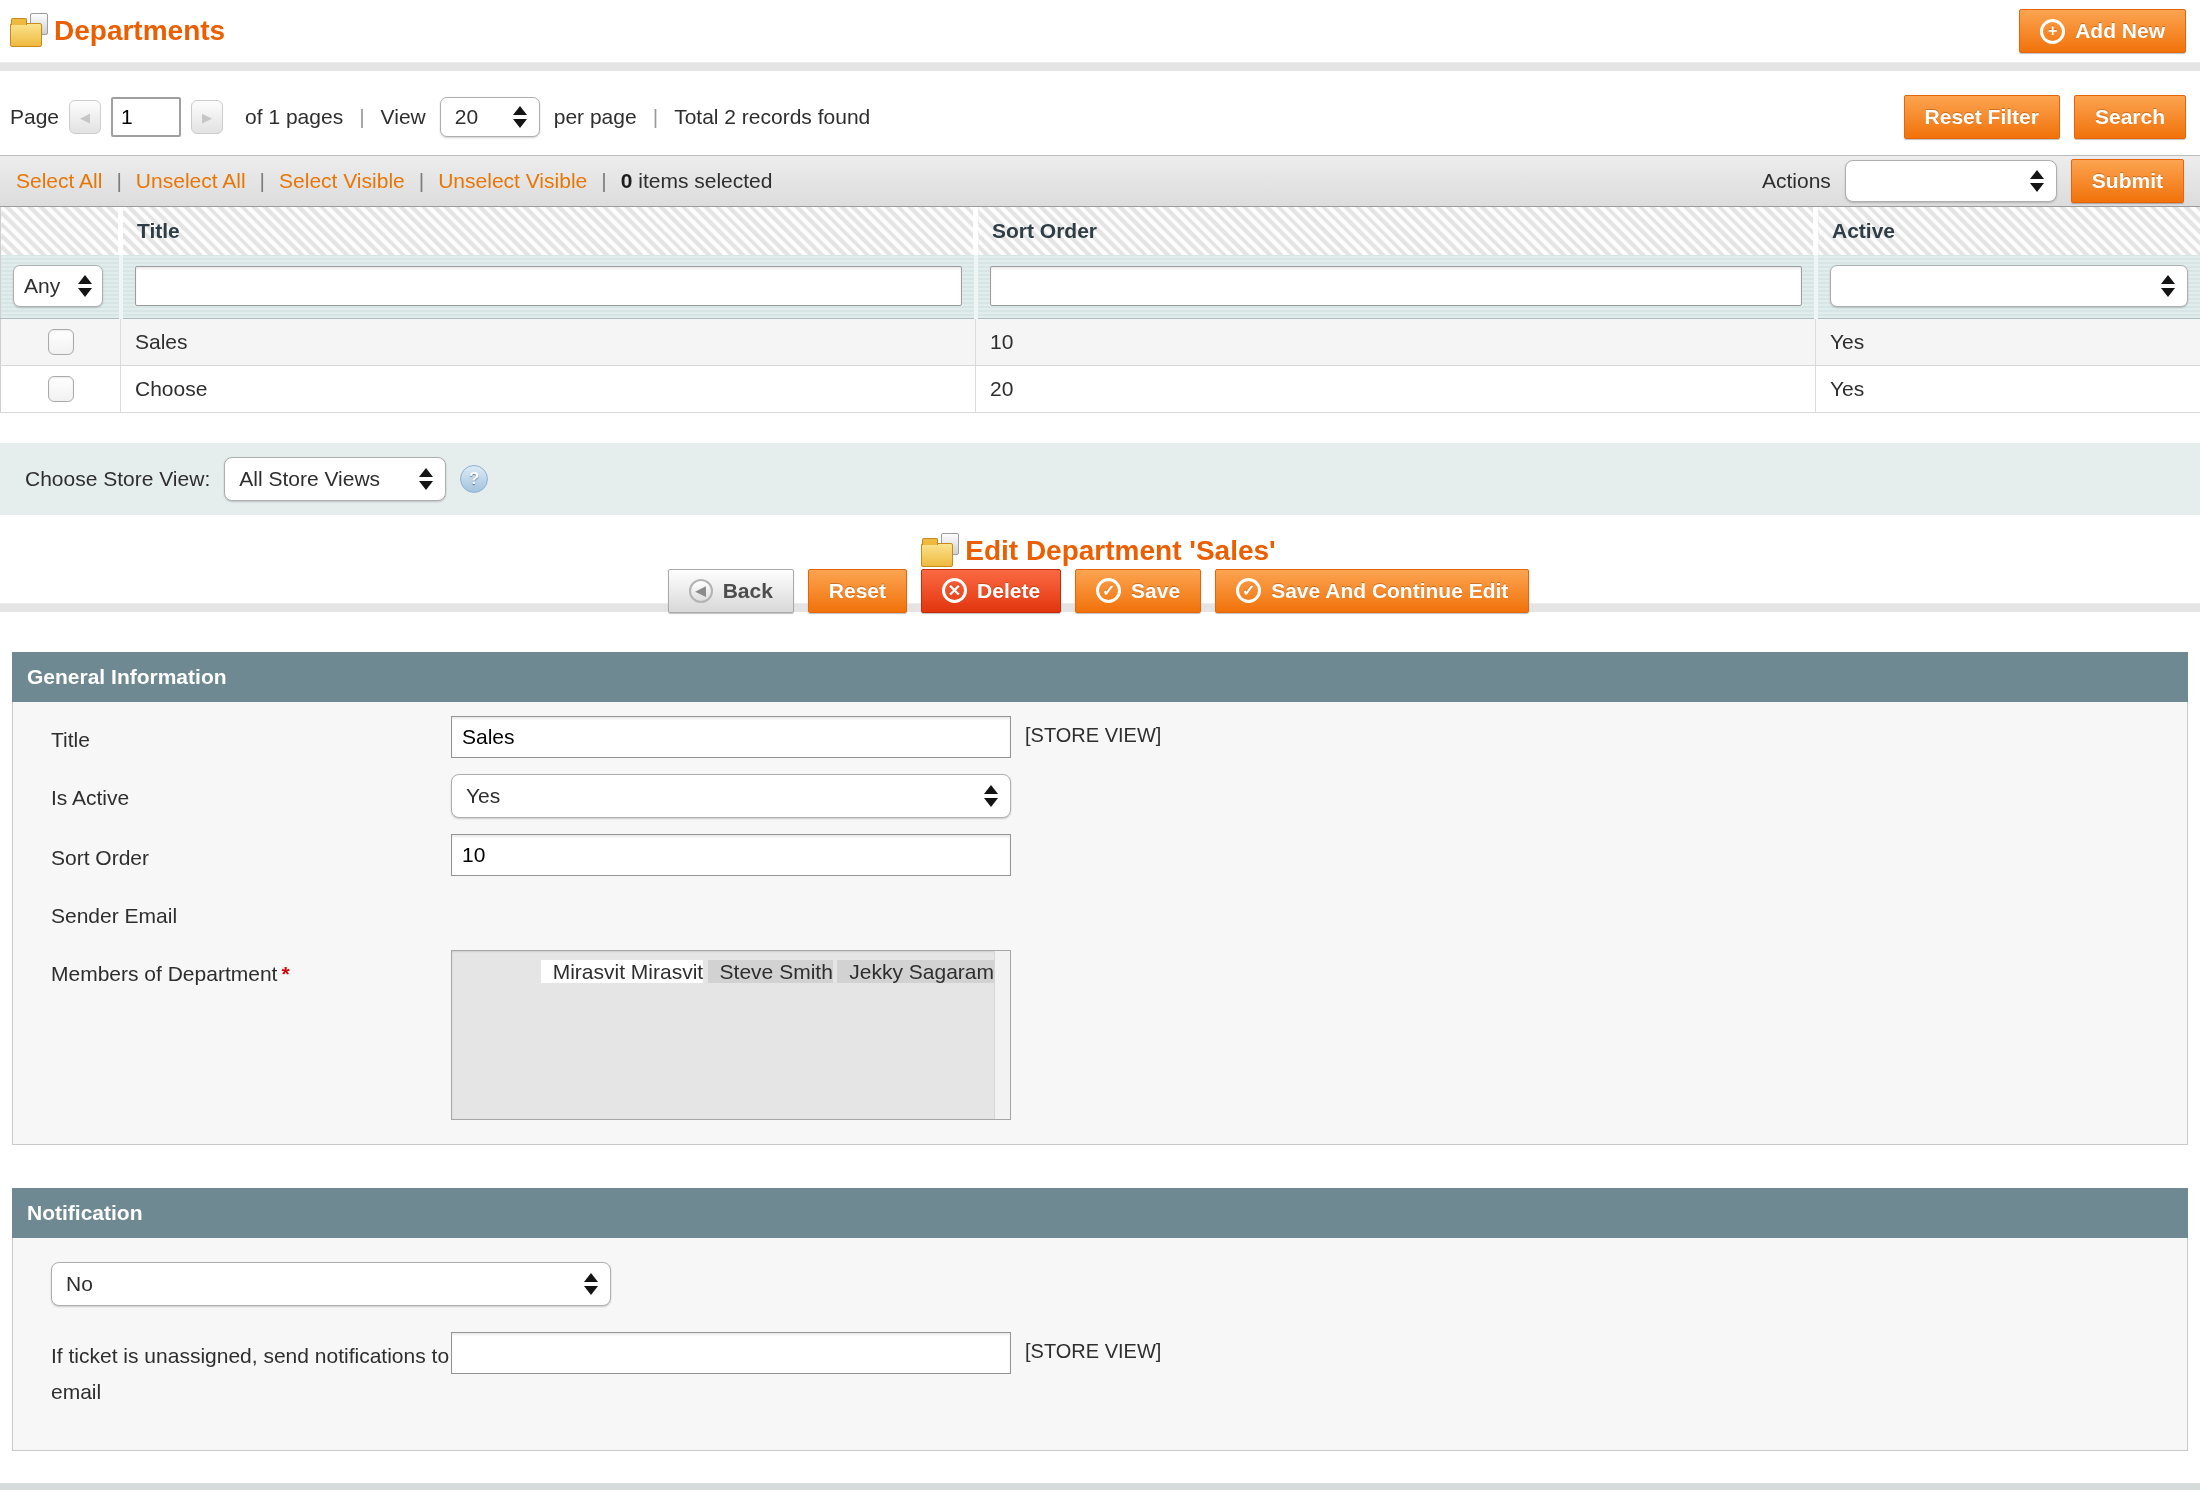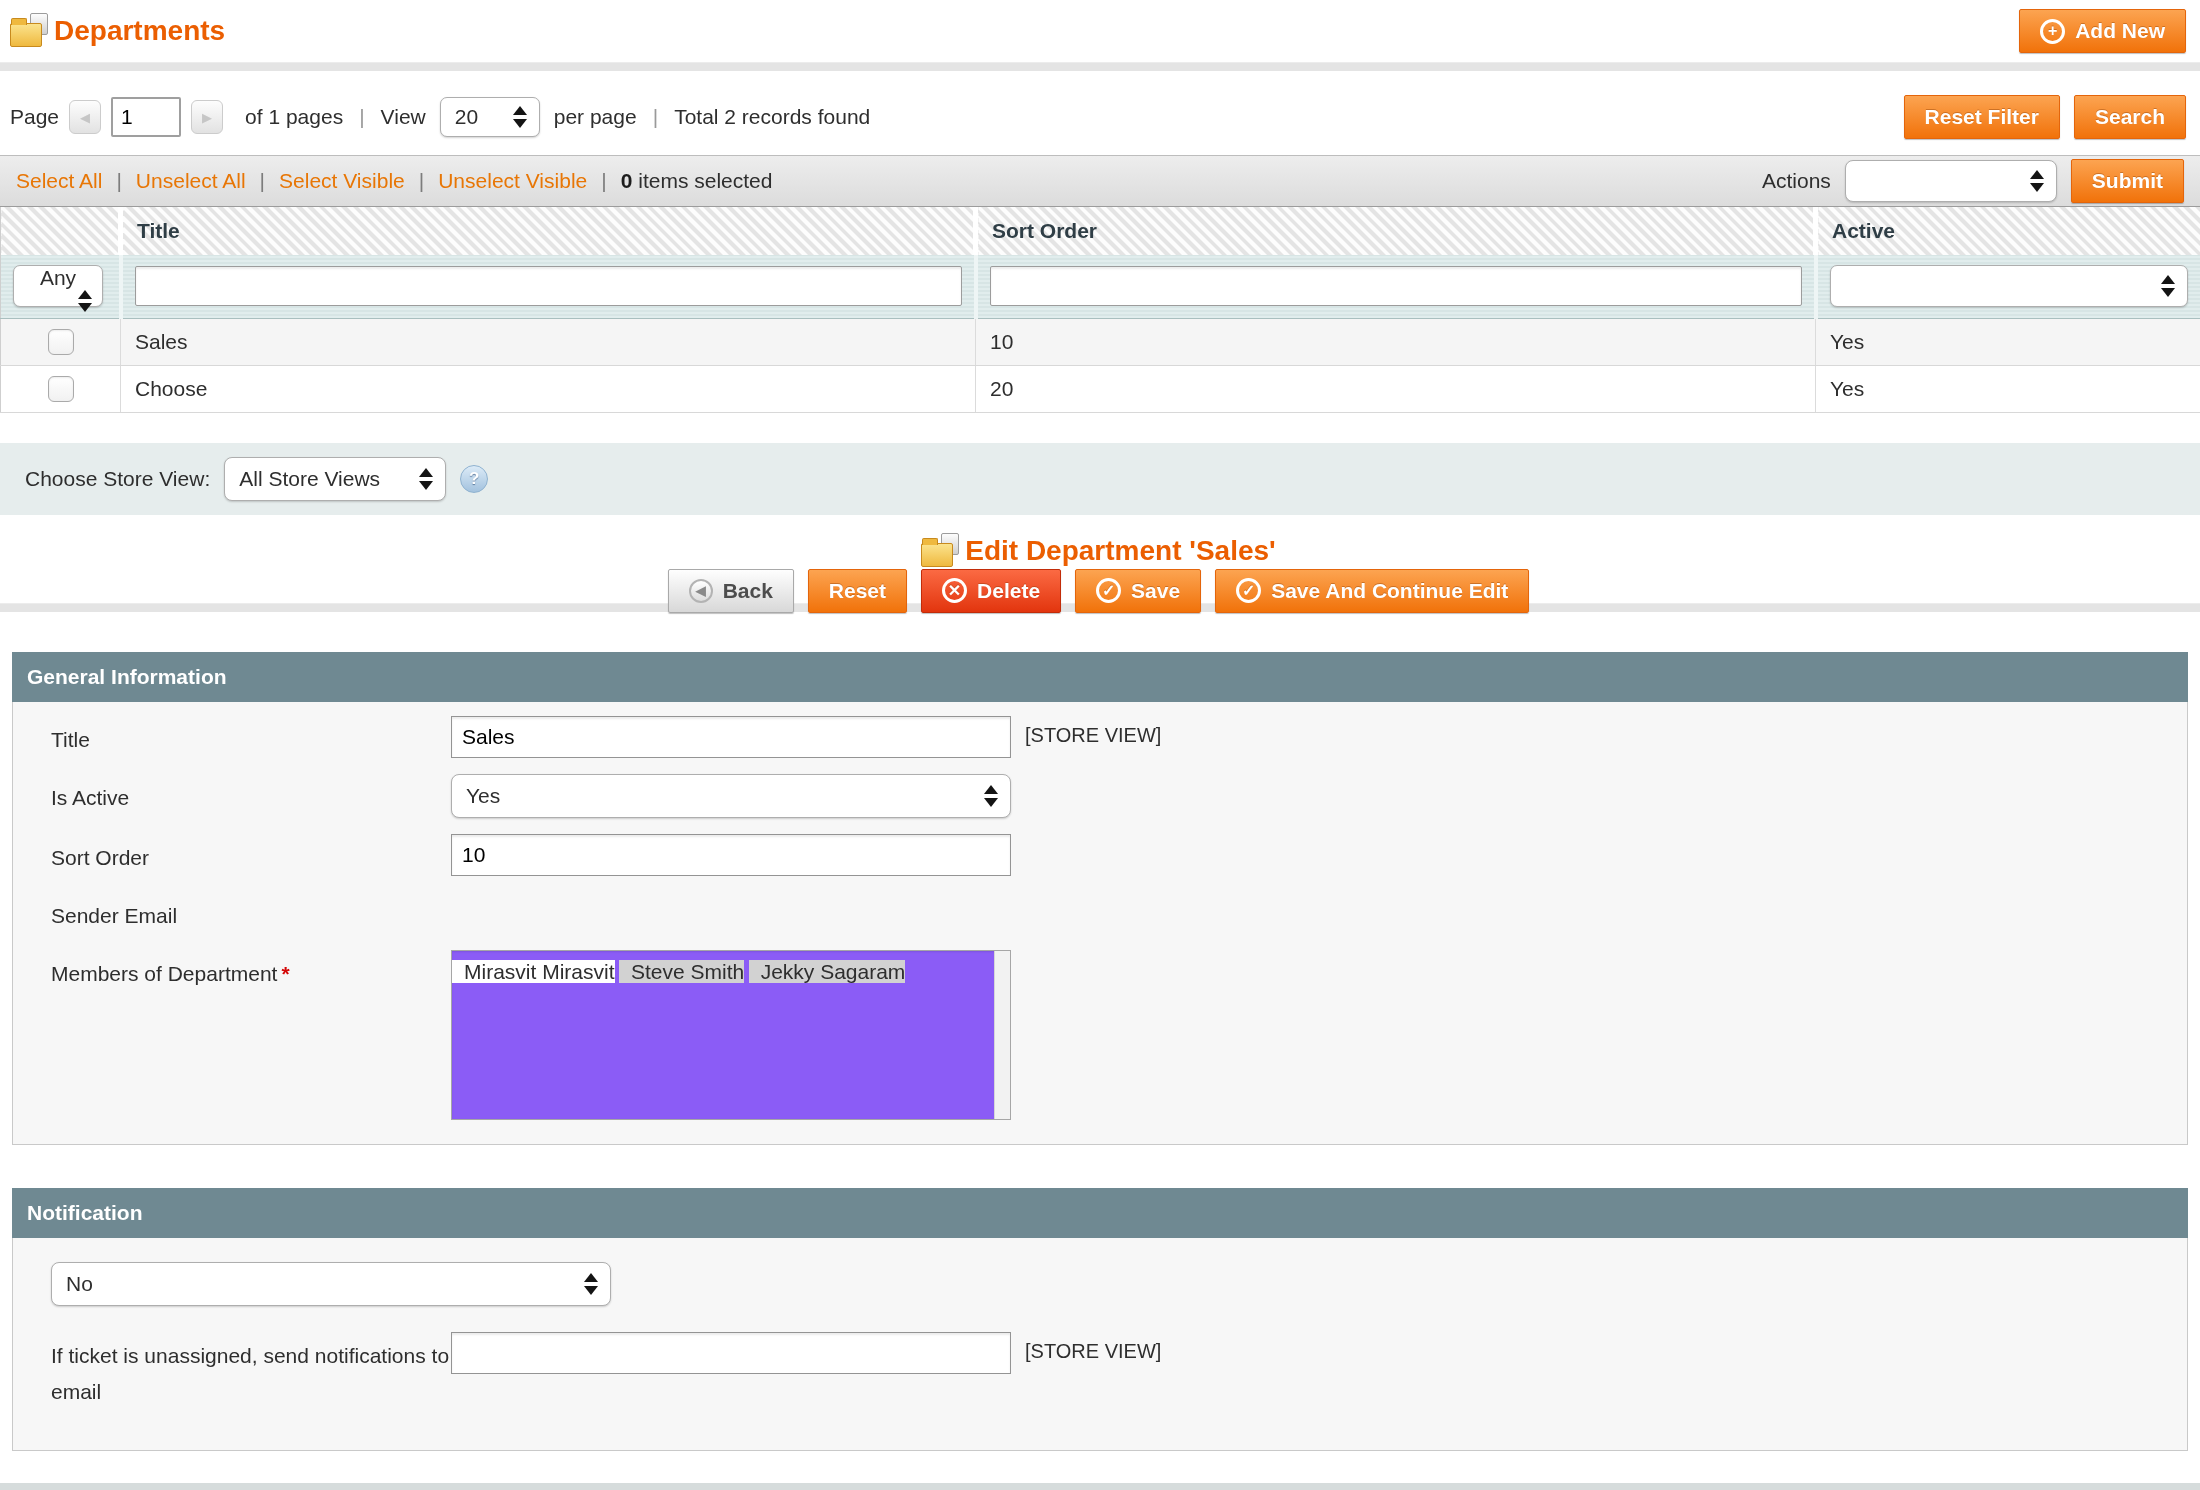--- a/index.html
+++ b/index.html
@@ -62,21 +62,21 @@
     border-left:1px solid #cfcfcf; border-right:1px solid #cfcfcf; }
   table.grid thead th { height:48px; text-align:left; font-size:21px; color:#2f3e46;
     padding:0 0 0 14px; background:repeating-linear-gradient(45deg,#fdfdfd 0 4px,#e4e4e4 4px 8px); }
   table.grid thead th + th { border-left:5px solid #fff; }
   tr.filter-row td { height:63px; background:repeating-linear-gradient(0deg,#e1eded 0 2px,#d7e5e5 2px 4px);
     border-bottom:1px solid #a9bfbf; padding:0 12px; }
   tr.filter-row td + td { border-left:4px solid #eef5f5; }
   .filter-input { width:100%; height:40px; border:1px solid #9c9c9c; border-radius:2px; font-size:20px; padding:0 10px;
     box-shadow:inset 0 2px 2px rgba(0,0,0,.08); font-family:"Liberation Sans",sans-serif; background:#fff; }
   .filter-row .select { width:100%; height:42px; }
-  .filter-row .select.any { width:90px; margin:0 auto; padding:0 10px;flex-direction:column; }
+  .filter-row .select.any { width:90px; margin:0 auto; padding:0 10px; }
   tr.data-row td { height:47px; font-size:21px; padding:0 0 0 14px; border-bottom:1px solid #d8d8d8; background:#fff; }
   tr.data-row.odd td { background:#f5f5f5; }
   tr.data-row td + td { border-left:1px solid #dbdbdb; }
   td.cb-cell { text-align:center; padding:0 !important; }
   .checkbox { display:inline-block; width:26px; height:26px; border:1px solid #aaa; border-radius:6px;
     background:linear-gradient(#fff,#f1f1f1); box-shadow:inset 0 1px 2px rgba(0,0,0,.08); cursor:pointer; vertical-align:middle; }
 
   
   .store-bar { margin-top:30px; height:72px; background:#e6eded; display:flex; align-items:center; gap:14px; padding:0 0 0 25px; font-size:21px; }
   .store-bar .select { min-width:222px; }
@@ -97,21 +97,21 @@
   .field-row:first-child { margin-top:0; }
   .field-label { width:400px; font-size:21px; line-height:36px; padding-top:6px; color:#2e2e2e; }
   .req { color:#d40707; font-weight:bold; margin-left:4px; }
   .field-control { width:560px; }
   .field-note { margin-left:14px; font-size:20px; padding-top:8px; color:#2e2e2e; white-space:nowrap; }
   .text-input { width:100%; height:42px; border:1px solid #949494; font-size:21px; padding:0 10px;
     box-shadow:inset 0 2px 2px rgba(0,0,0,.08); font-family:"Liberation Sans",sans-serif; background:#fff; }
   .field-control .select { width:100%; }
 
   
-  .multiselect { width:560px; height:170px; border:1px solid #a6a6a6; background:#8b5cf6; display:flex; box-shadow:inset 0 1px 2px rgba(0,0,0,.1); }
+  .multiselect { width:560px; height:170px; border:1px solid #a6a6a6; background:#e5e5e5; display:flex; box-shadow:inset 0 1px 2px rgba(0,0,0,.1);text-align:right; }
   .ms-options { flex:1; overflow:hidden; }
   .ms-option { height:42px; line-height:42px; padding-left:12px; font-size:21px; cursor:pointer; background:#fff; }
   .ms-option.selected { background:#d2d2d2; }
   .ms-scrollbar { width:16px; background:#f2f2f2; border-left:1px solid #d6d6d6; cursor:pointer; }
 
   .bottom-strip { position:absolute; left:0; bottom:0; width:100%; height:7px; background:#d6dcdc; }
 </style>
 </head>
 <body>
 

